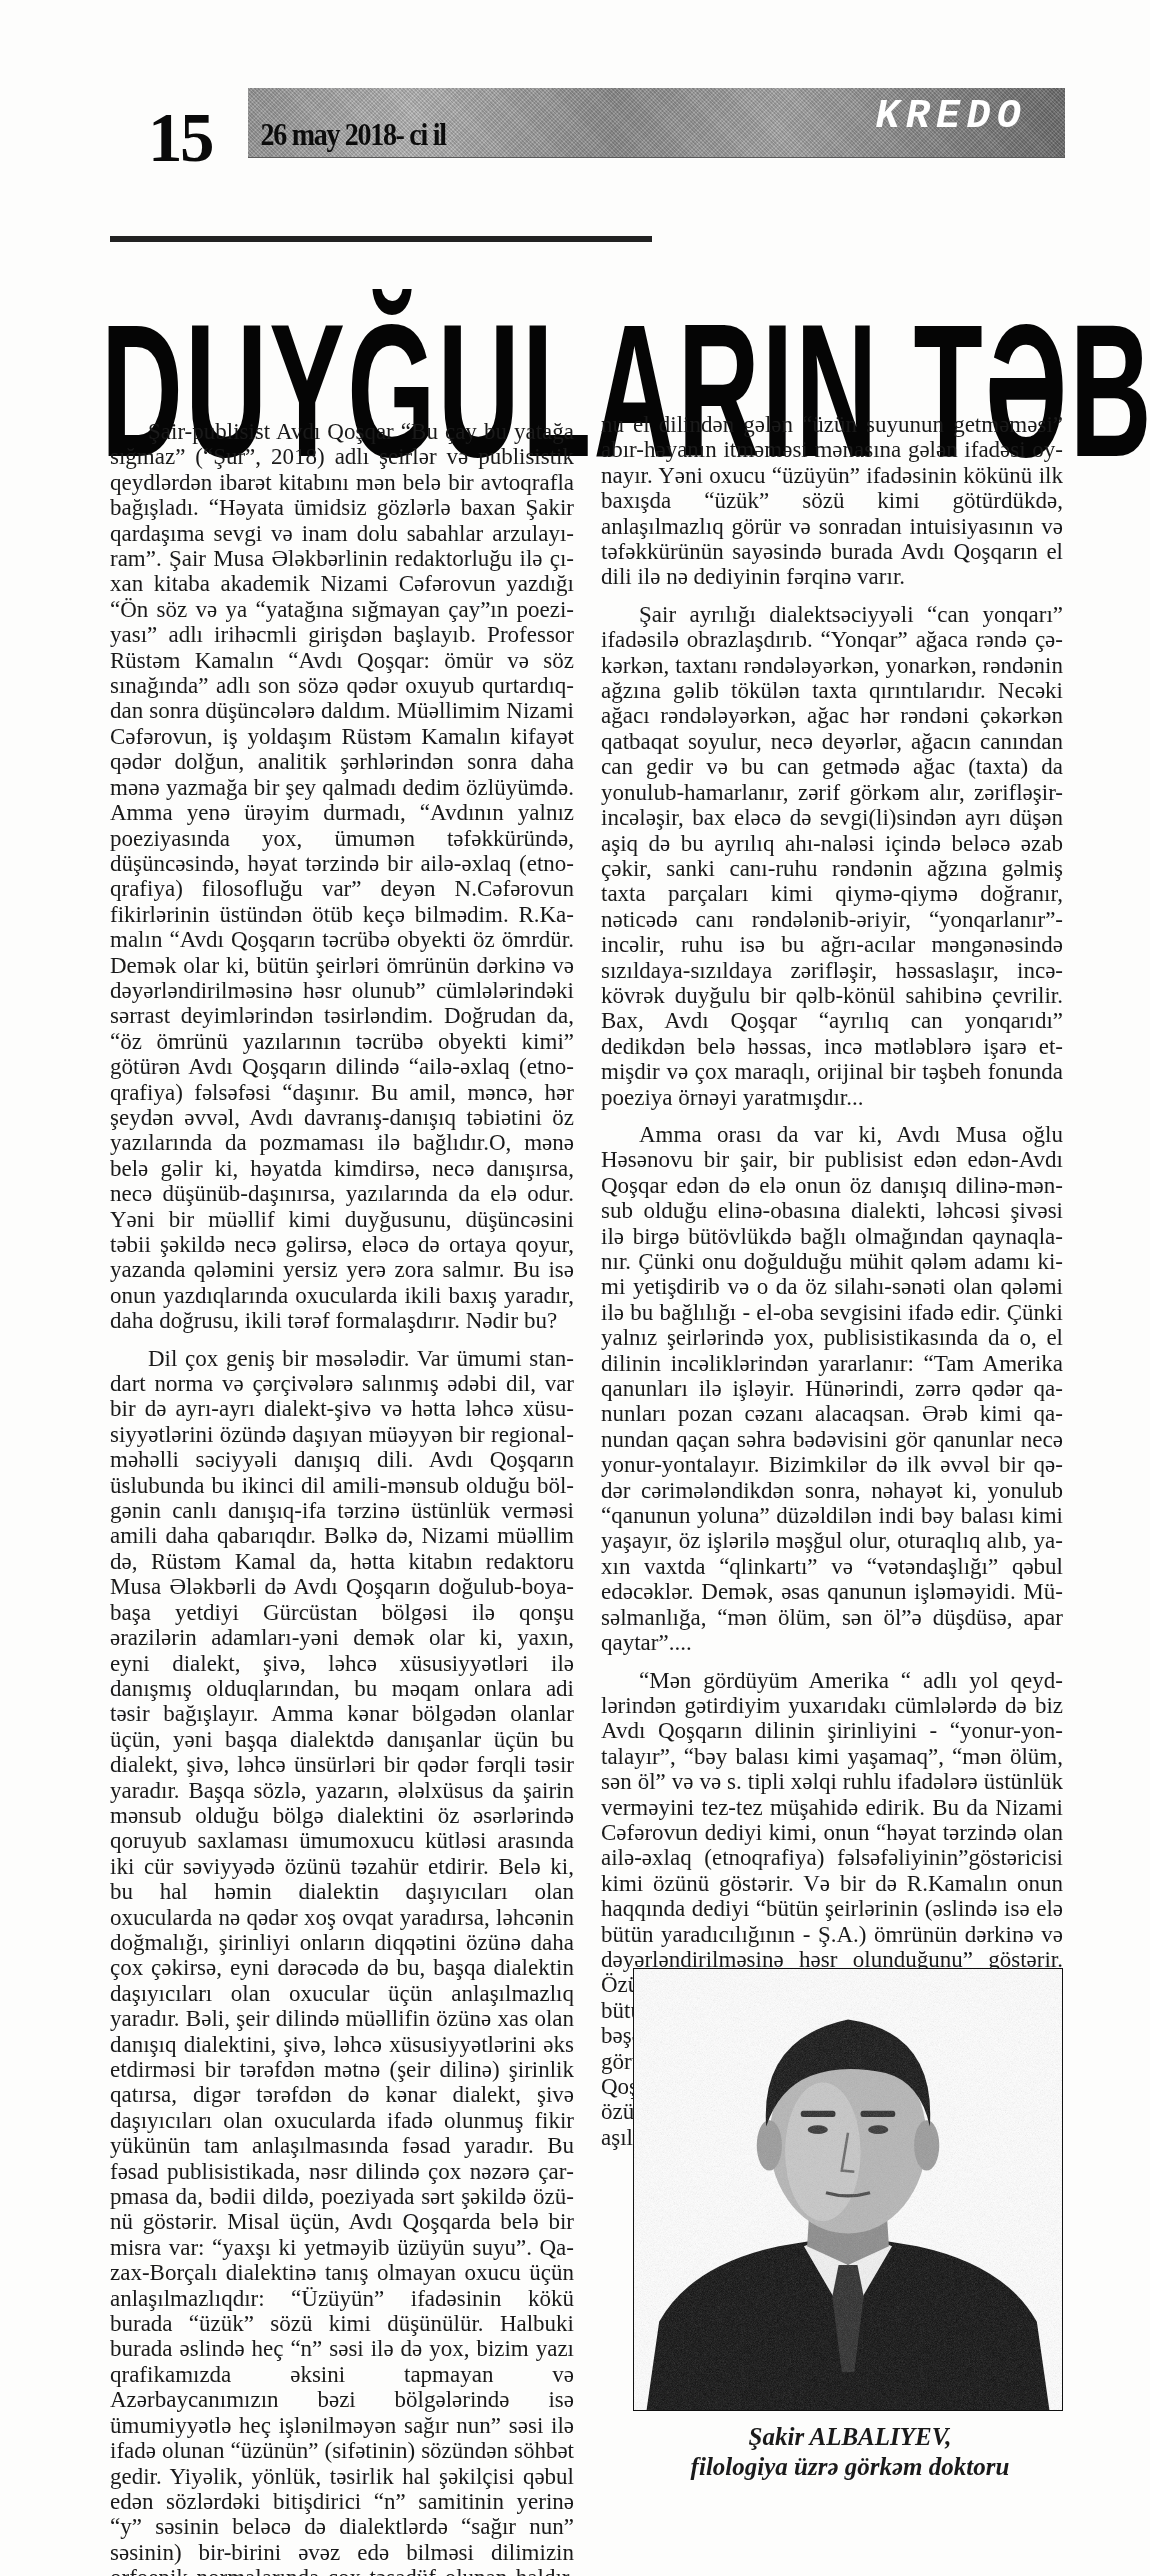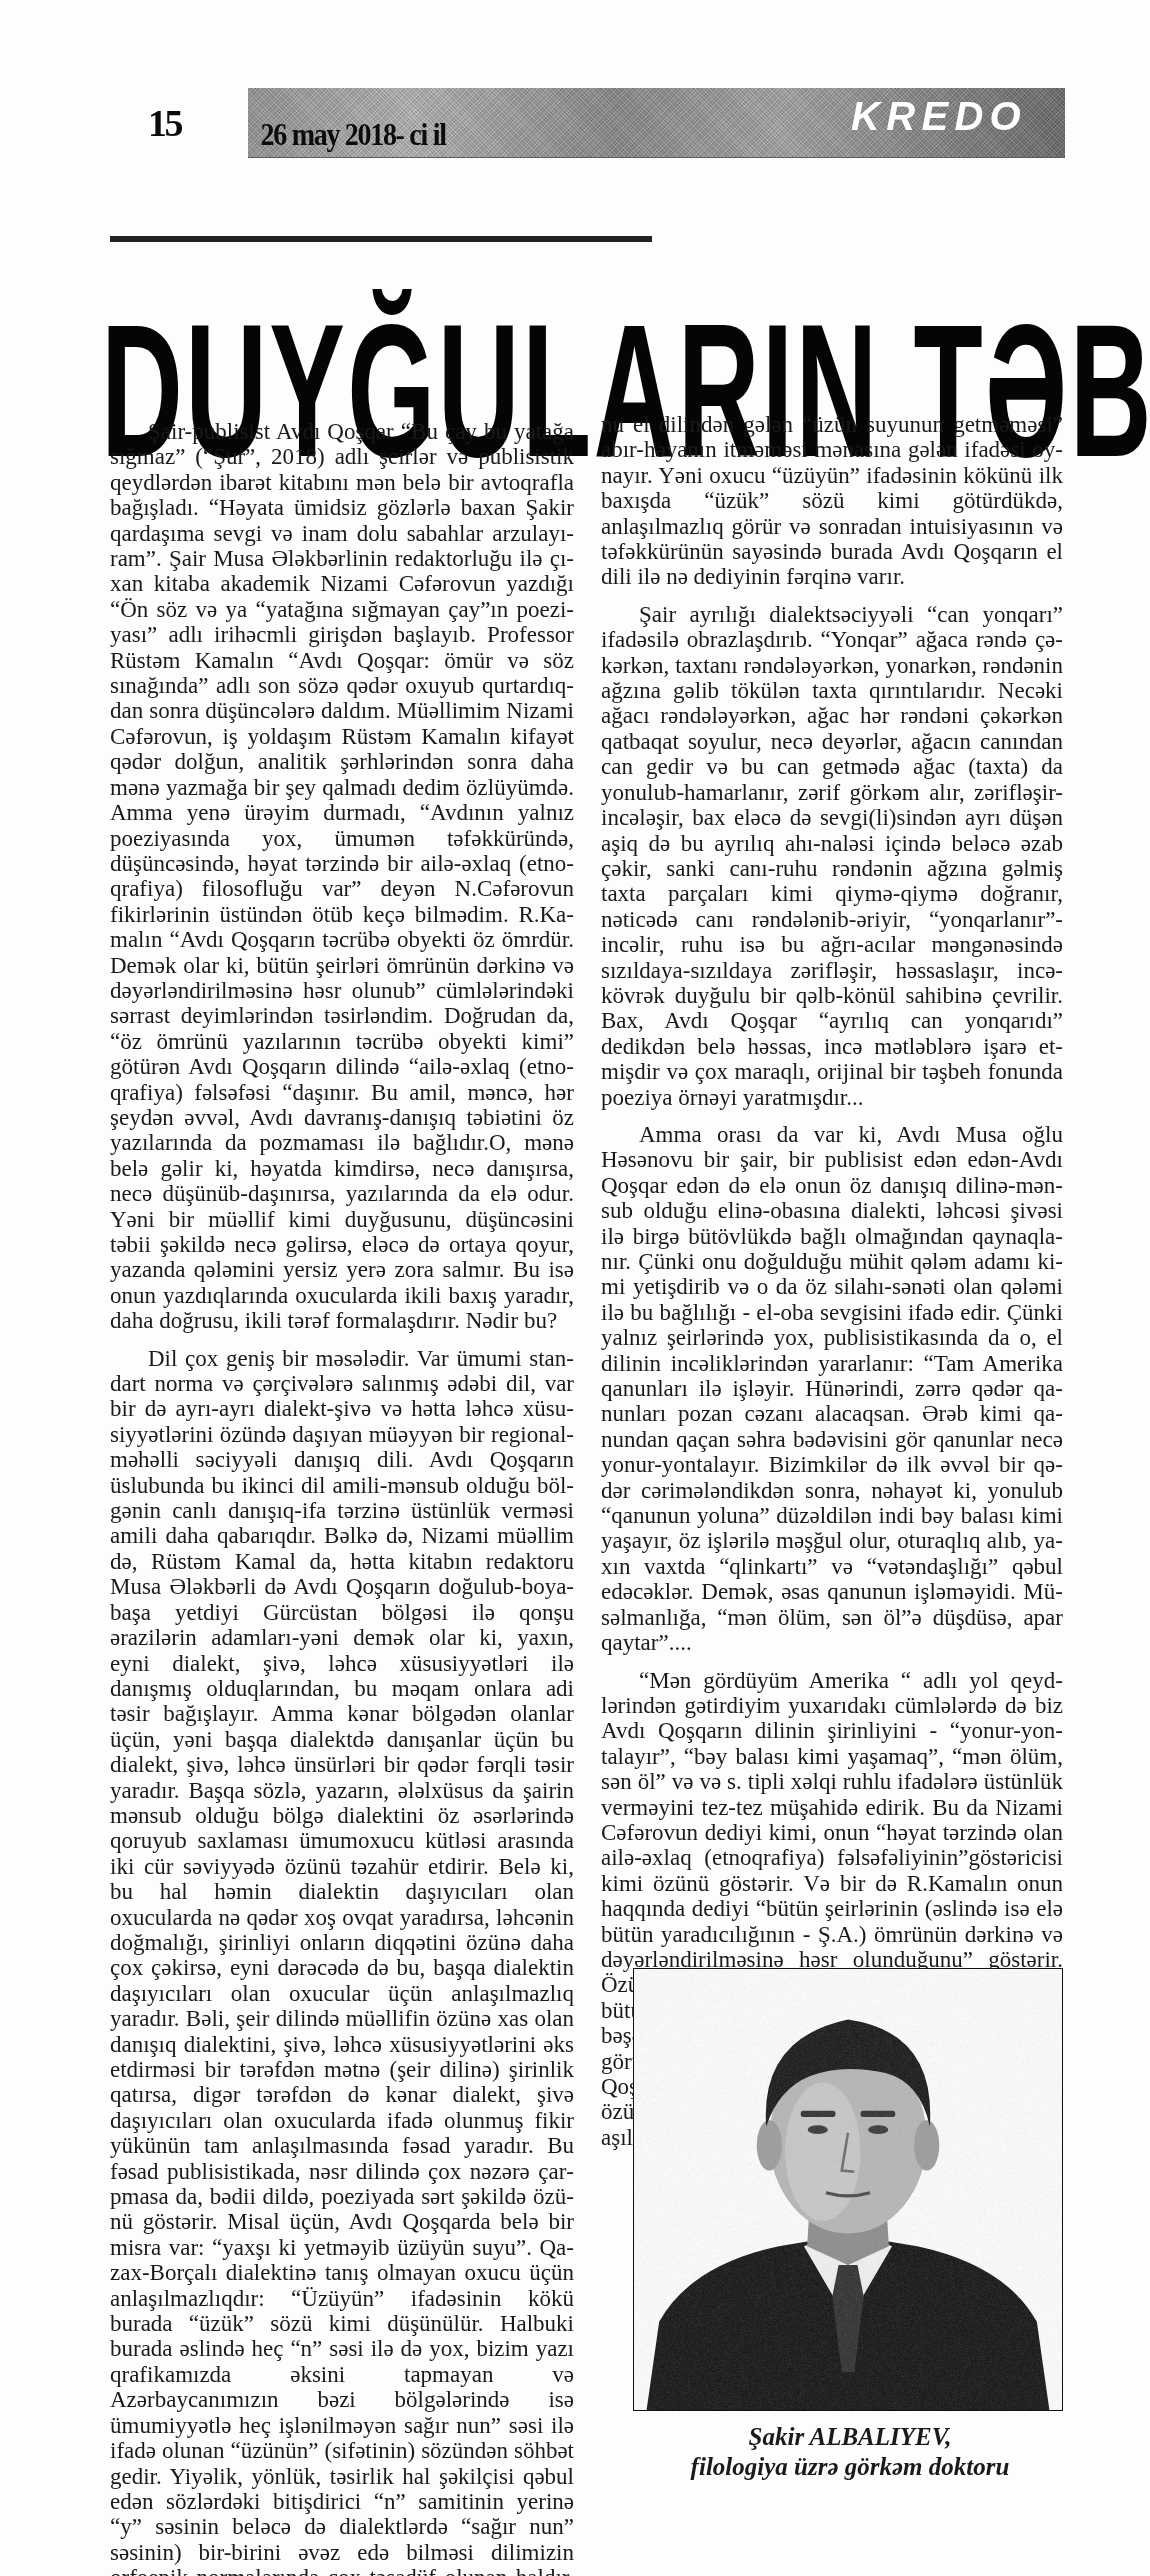--- a/index.html
+++ b/index.html
@@ -1,28 +1,28 @@
 <!DOCTYPE html>
 <html style="font-size:10px"><head>
 <meta charset="utf-8">
 <style>
   html, body { margin: 0; padding: 0; background: #ffffff; }
   body { width: 1150px; height: 2576px; position: relative; overflow: hidden; color: #141414; }
   .page { position: absolute; left: 0; top: 0; width: 1150px; height: 2576px; background: #fdfdfc; }
 
-  .page-number { position: absolute; left: 148px; top: 104px; font-family: "Liberation Serif", serif; font-weight: bold; font-size: 38px; line-height: 1; letter-spacing: -2.5px; color: #0a0a0a; }
+  .page-number { position: absolute; left: 148px; top: 104px; font-family: "Liberation Serif", serif; font-weight: bold; font-size: 69px; line-height: 1; letter-spacing: -2.5px; color: #0a0a0a; }
 
   .masthead-band { position: absolute; left: 248px; top: 88px; width: 817px; height: 69px;
     background:
       repeating-linear-gradient(45deg, rgba(0,0,0,0.10) 0 1.3px, rgba(255,255,255,0.08) 1.3px 2.5px),
       repeating-linear-gradient(-45deg, rgba(0,0,0,0.08) 0 1.9px, rgba(255,255,255,0.06) 1.9px 3.1px),
       linear-gradient(90deg, #9a9a9a 0%, #b8b8b8 20%, #8e8e8e 45%, #a9a9a9 65%, #6f6f6f 100%);
     border-bottom: 1.9px solid #5b5b5b; }
   .issue-date { position: absolute; left: 12.6px; top: 28px; font-family: "Liberation Serif", serif; font-weight: bold; font-size: 28px; letter-spacing: -1.3px; color: #0c0c0c; transform: scaleY(1.15); transform-origin: left top; }
-  .brand-name { position: absolute; right: 38px; top: 6.3px; font-family: Liberation Sans, sans-serif; font-weight: bold; font-style: italic; font-size: 40px; letter-spacing: 6.3px; color: #ffffff; text-shadow: 0 0 1.3px #777; }
+  .brand-name { position: absolute; right: 38px; top: 6.3px; font-family: Liberation Mono, monospace; font-weight: bold; font-style: italic; font-size: 40px; letter-spacing: 6.3px; color: #ffffff; text-shadow: 0 0 1.3px #777; }
 
   .title-rule { position: absolute; left: 110px; top: 236px; width: 542px; height: 6.3px; background: #222; }
 
   .headline { position: absolute; left: 101px; top: 296px; width: 945px; height: 208px; font-family: "Liberation Sans", sans-serif; font-weight: bold; font-size: 189px; line-height: 1; color: #050505; white-space: nowrap; transform: scaleX(0.6); transform-origin: left top; letter-spacing: 3.8px; }
 
   .column { position: absolute; font-family: "Liberation Serif", serif; font-size: 23px; line-height: 25.4px; text-align: justify; color: #1a1a1a; hyphens: manual; }
   .col-left { left: 98px; top: 407px; width: 488px; }
   .col-right { left: 589px; top: 400px; width: 486px; }
   .column p { margin: 12px; text-indent: 38px; }
 

